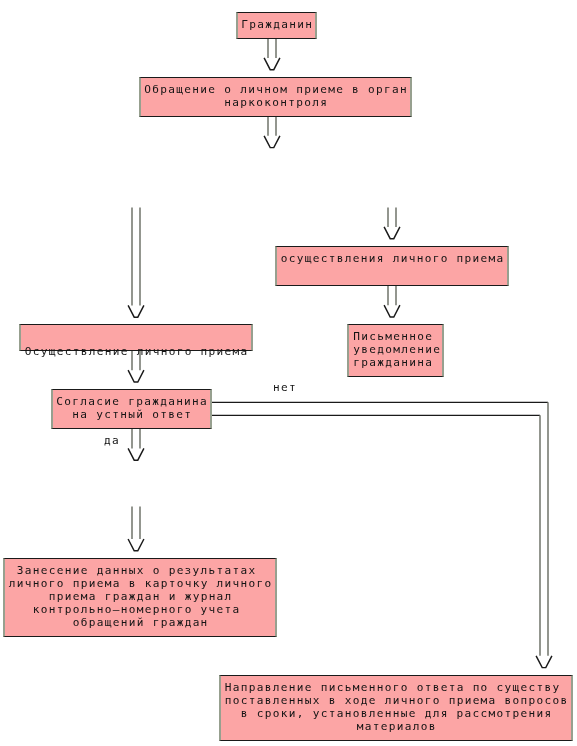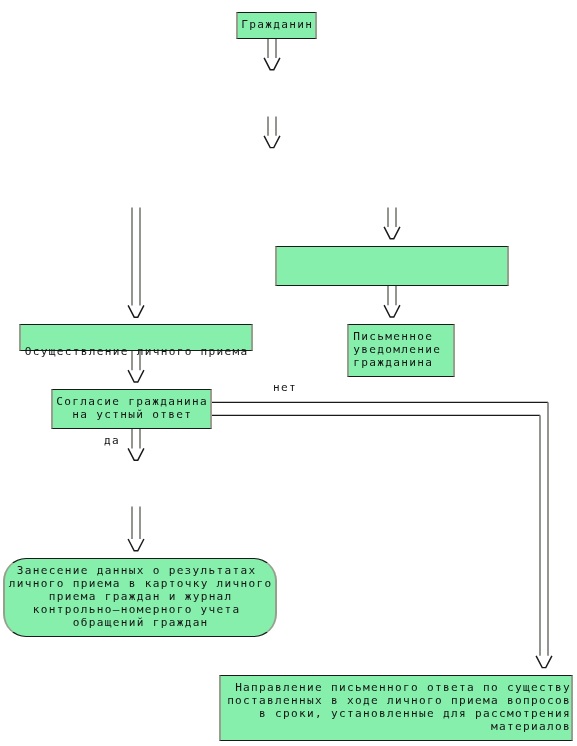--- a/index.html
+++ b/index.html
@@ -2,36 +2,36 @@
 <html><head>
 <meta charset="utf-8">
 <style>
   html,body{margin:0;padding:0;background:#ffffff;}
   body{width:577px;height:746px;position:relative;overflow:hidden;
        font-family:"DejaVu Sans Mono",monospace;}
   #stage{position:absolute;left:0;top:0;width:577px;height:746px;}
   .node{position:absolute;box-sizing:border-box;
         border-top:1.2px solid #1a1a1a;border-bottom:1.2px solid #1a1a1a;
         border-left:2px solid #97a08f;border-right:2px solid #97a08f;
-        background:#86efac;font-size:11.1px;letter-spacing:1.318px;text-indent:1.318px;line-height:13.1px;
+        background:#fca5a5;font-size:11.1px;letter-spacing:1.318px;text-indent:1.318px;line-height:13.1px;
         color:#141414;text-align:center;}
   .node .txt{display:block;white-space:pre;}
   svg.conn{position:absolute;left:0;top:0;width:577px;height:746px;overflow:visible;}
   .lbl{position:absolute;font-size:11.1px;letter-spacing:1.318px;line-height:13.1px;color:#141414;white-space:pre;}
 
   .n1 {left:236px; top:12px;  width:81px;  height:27px;  padding-top:5px;}
   .n2 {left:139px; top:77px;  width:273px; height:40px;  padding-top:5px;}
   .n3 {left:107px; top:155px; width:337px; height:53px;  padding-top:5px;}
   .n4 {left:275px; top:246px; width:234px; height:40px;  padding-top:5px;}
   .n5 {left:19px;  top:324px; width:234px; height:27px;  padding-top:20px;}
-  .n6 {left:347px; top:324px; width:108px;  height:53px;  padding-top:5px;text-align:left;padding-left:3px;}
+  .n6 {left:347px; top:324px; width:97px;  height:53px;  padding-top:5px;text-align:left;padding-left:3px;}
   .n7 {left:51px;  top:389px; width:161px; height:40px;  padding-top:5px;}
   .n8 {left:35px;  top:467px; width:202px; height:40px;  padding-top:5px;}
-  .n9 {left:3px;   top:558px; width:274px; height:79px;  padding-top:5px;border-radius:23px;}
-  .n10{left:219px; top:675px; width:354px; height:66px;  padding-top:5px;text-align:right;}
+  .n9 {left:3px;   top:558px; width:274px; height:79px;  padding-top:5px;}
+  .n10{left:219px; top:675px; width:354px; height:66px;  padding-top:5px;}
 
   .lbl-yes{left:104px; top:434px;}
   .lbl-no {left:273px; top:381px;text-align:right;}
 </style>
 </head>
 <body>
 
 <div id="stage">
 
   <svg class="conn" viewBox="0 0 577 746" width="577" height="746">
@@ -68,23 +68,28 @@
         <path d="M548 402.3V655.8000000000001" stroke="#787c73" stroke-width="1.6" fill="none"></path>
         <path d="M540 415.3V655.8000000000001" stroke="#787c73" stroke-width="1.6" fill="none"></path>
         <path d="M536.1 655.8000000000001L542.2 667.6L545.8 667.6L551.9 655.8000000000001" stroke="#1a1a1a" stroke-width="1.45" fill="none" stroke-linejoin="miter"></path>
       </g>
   </svg>
 
   <div class="node n1">
     <span class="txt">Гражданин</span>
   </div>
 
+  <div class="node n2">
+    <span class="txt">Обращение о личном приеме в орган</span>
+    <span class="txt">наркоконтроля</span>
+  </div>
 
 
   <div class="node n4">
+    <span class="txt">осуществления личного приема</span>
   </div>
 
   <div class="node n5">
     <span class="txt">Осуществление личного приема</span>
   </div>
 
   <div class="node n6">
     <span class="txt">Письменное</span>
     <span class="txt">уведомление</span>
     <span class="txt">гражданина</span>

